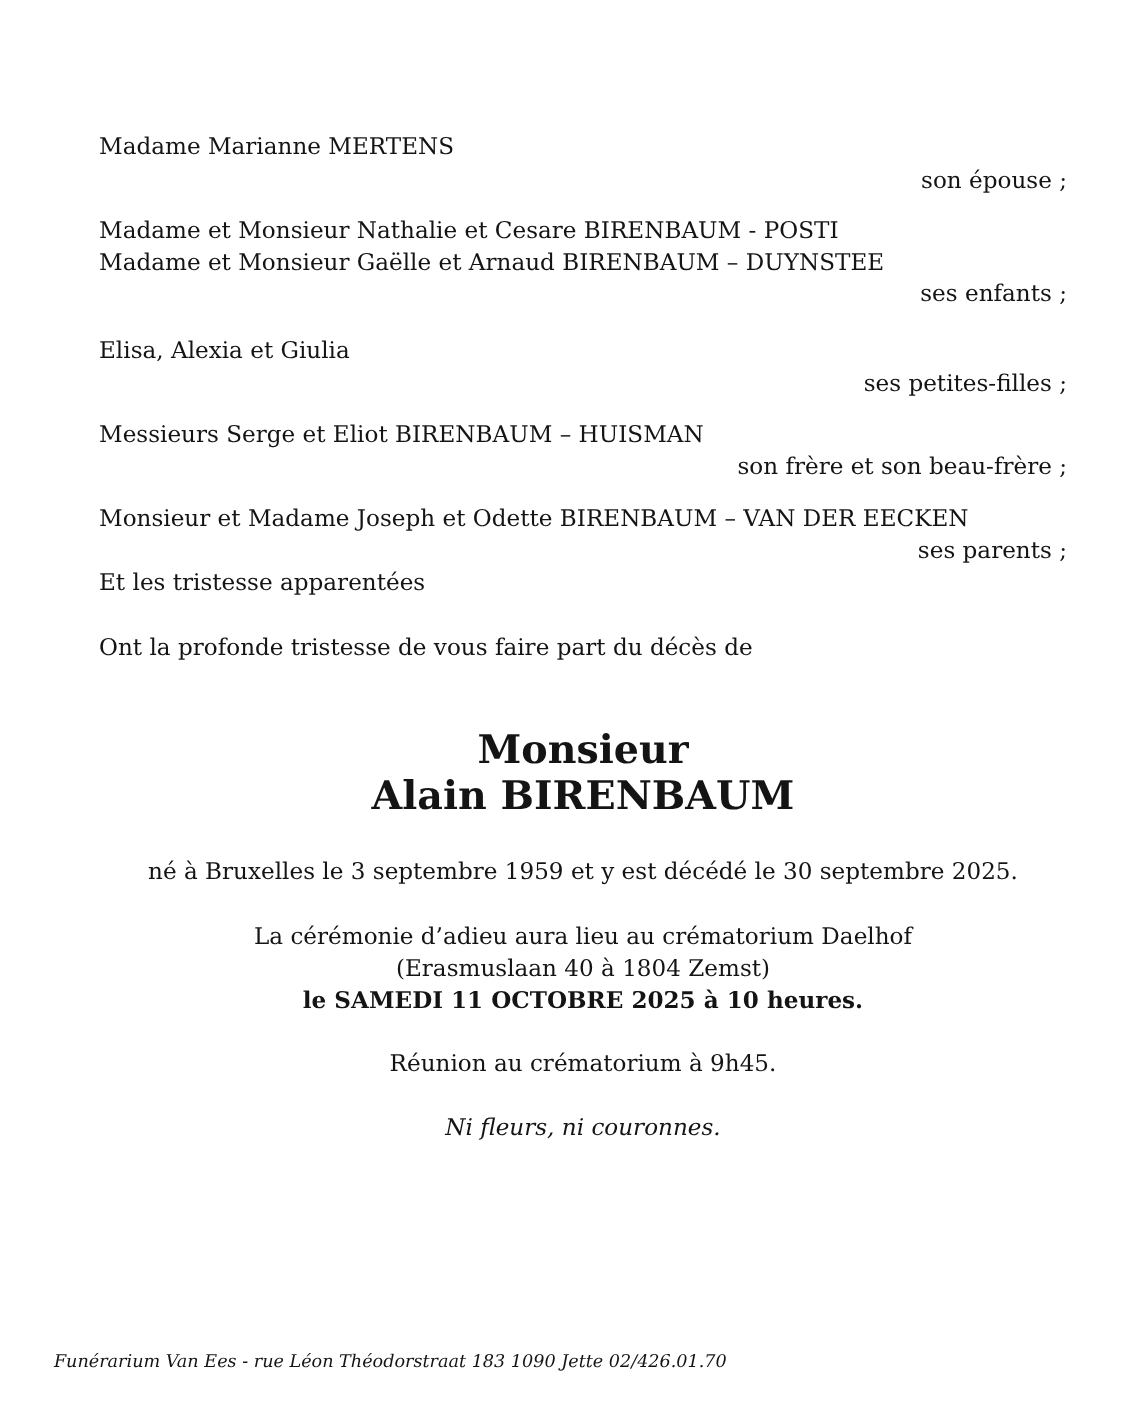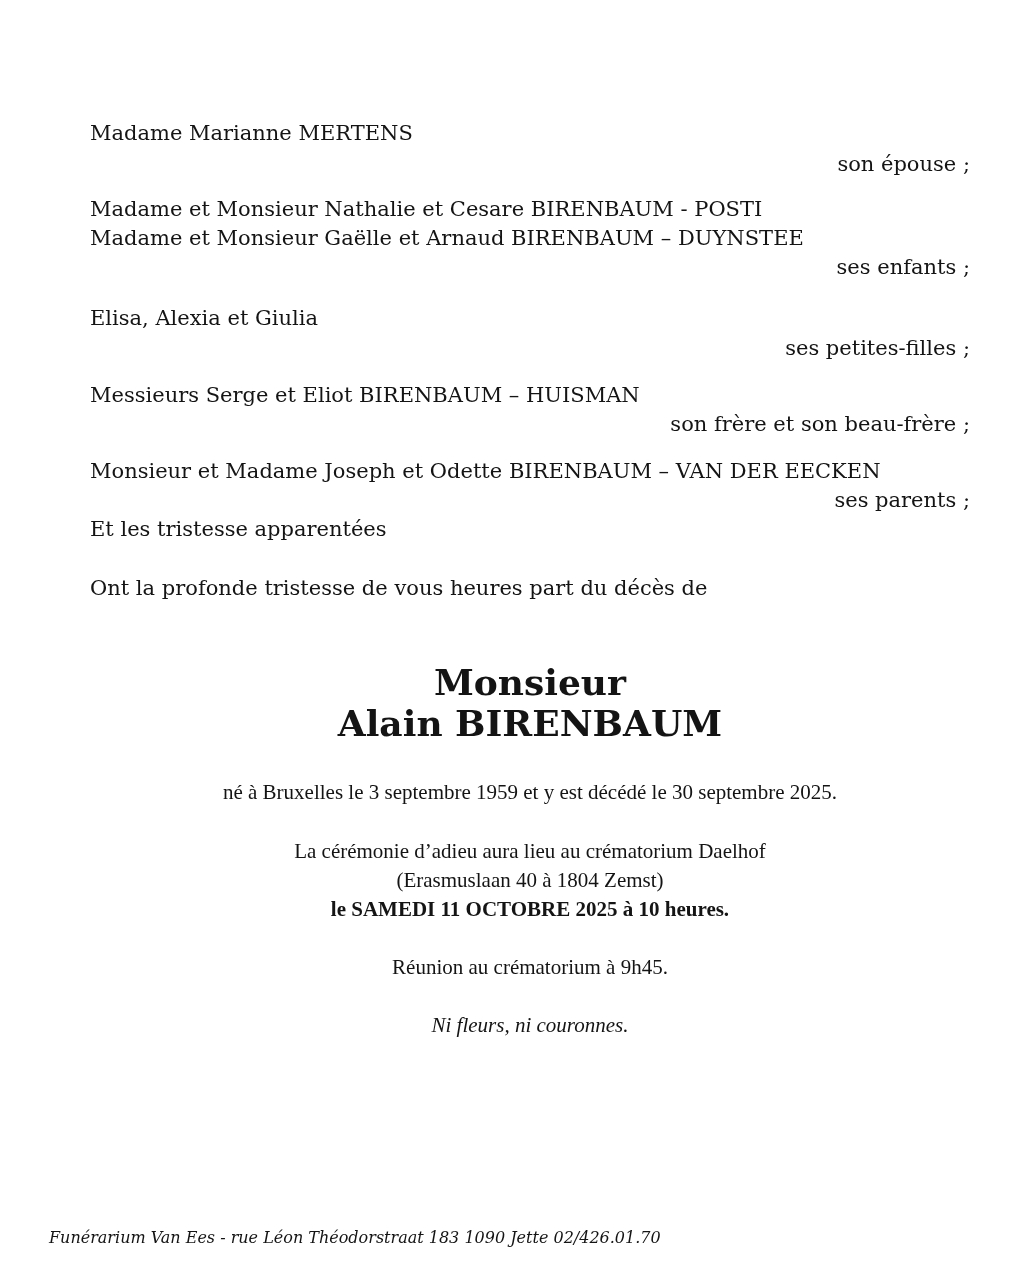--- a/index.html
+++ b/index.html
@@ -30,21 +30,20 @@
     font-size: 21px;
     line-height: 1.25;
     white-space: nowrap;
     text-align: left;
   }
   .right {
     text-align: right;
   }
   .center {
     text-align: center;
-    font-family: Liberation Serif, serif;
   }
   .italic {
     font-style: italic;
   }
   .bold {
     font-weight: bold;
   }
   .heading {
     font-size: 36px;
     font-weight: bold;
@@ -77,21 +76,21 @@
     <div class="line right" style="top:335px">ses petites-filles ;</div>
 
     <div class="line" style="top:382px">Messieurs Serge et Eliot BIRENBAUM – HUISMAN</div>
     <div class="line right" style="top:411px">son frère et son beau-frère ;</div>
 
     <div class="line" style="top:458px">Monsieur et Madame Joseph et Odette BIRENBAUM – VAN DER EECKEN</div>
     <div class="line right" style="top:487px">ses parents ;</div>
 
     <div class="line" style="top:516px">Et les tristesse apparentées</div>
 
-    <div class="line" style="top:575px">Ont la profonde tristesse de vous heures part du décès de</div>
+    <div class="line" style="top:575px">Ont la profonde tristesse de vous faire part du décès de</div>
 
     <div class="line heading" style="top:660px">Monsieur</div>
     <div class="line heading" style="top:701px">Alain BIRENBAUM</div>
 
     <div class="line center" style="top:779px">né à Bruxelles le 3 septembre 1959 et y est décédé le 30 septembre 2025.</div>
 
     <div class="line center" style="top:838px">La cérémonie d’adieu aura lieu au crématorium Daelhof</div>
     <div class="line center" style="top:867px">(Erasmuslaan 40 à 1804 Zemst)</div>
     <div class="line center bold" style="top:896px">le SAMEDI 11 OCTOBRE 2025 à 10 heures.</div>
 

